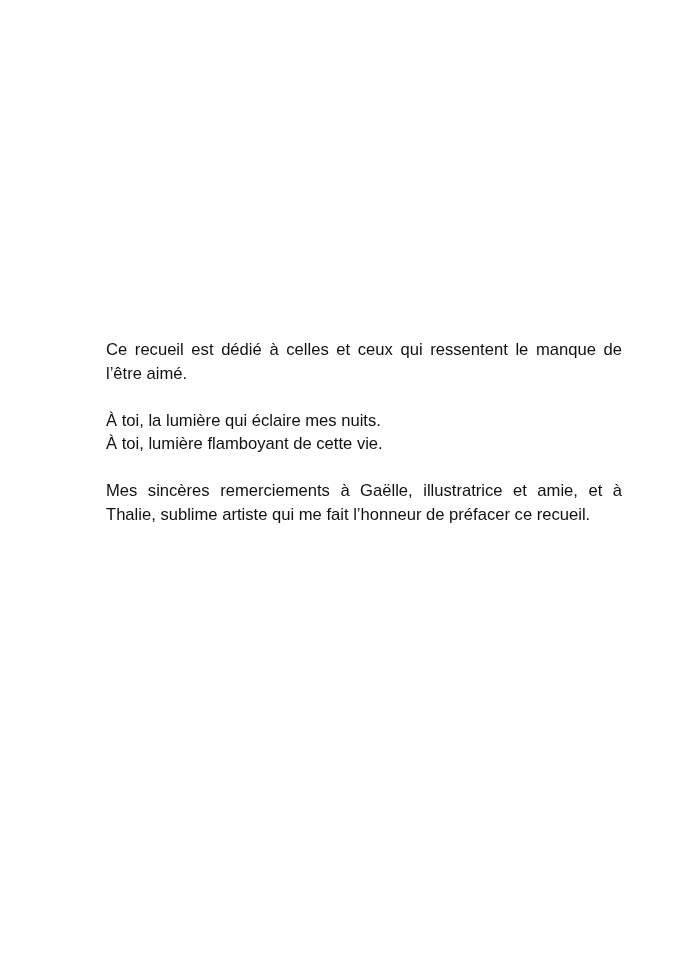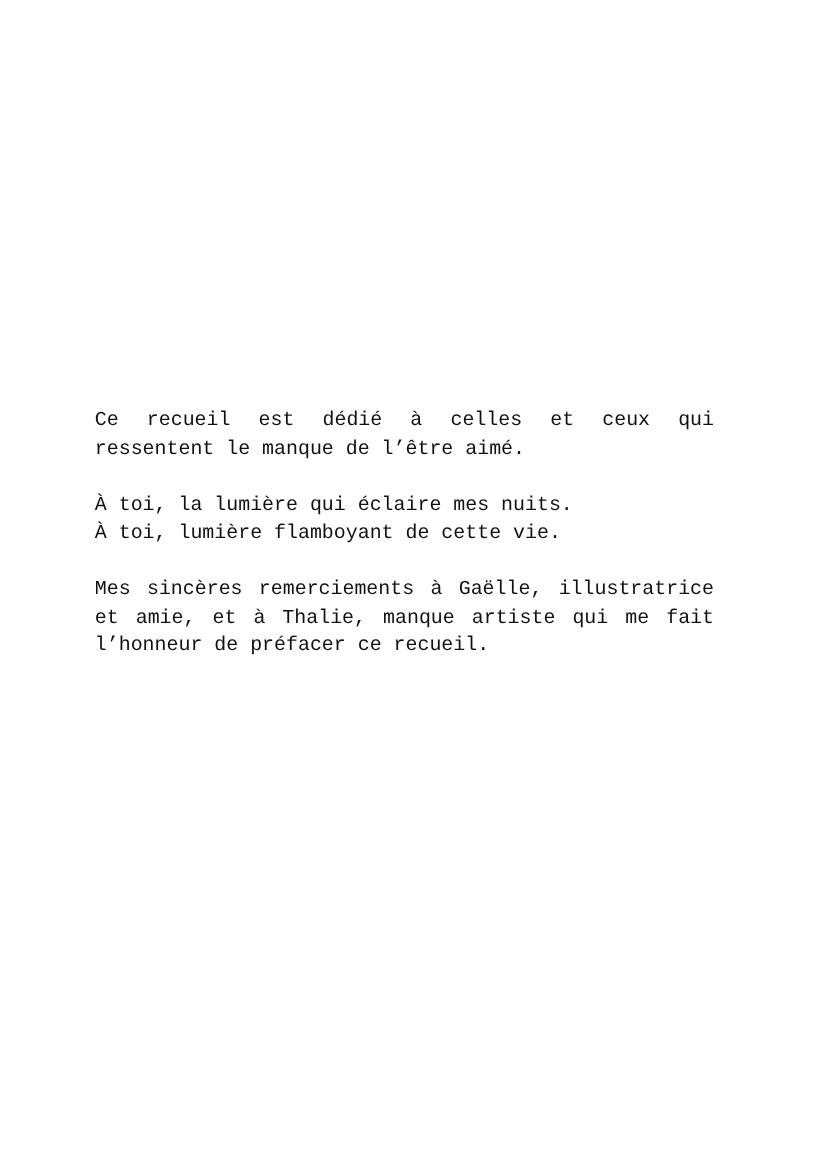--- a/index.html
+++ b/index.html
@@ -15,24 +15,24 @@
     }
     .page {
       position: absolute;
       left: 0; top: 0;
       width: 700px;
       height: 980px;
       background: #ffffff;
     }
     .text-block {
       position: absolute;
-      left: 79px;
+      left: 106px;
       top: 338px;
       width: 516px;
-      font-family: Liberation Mono, monospace;
+      font-family: Liberation Sans, sans-serif;
       font-size: 16.6px;
       line-height: 23.5px;
       color: #111111;
     }
     .para {
       margin: 0 0 23.5px 0;
       text-align: justify;
       text-align-last: left;
     }
     .para .line {
@@ -45,15 +45,15 @@
 </head>
 <body>
 
 <div class="page">
   <div class="text-block">
     <p class="para">Ce recueil est dédié à celles et ceux qui ressentent le manque de l’être aimé.</p>
     <p class="para dedication">
       <span class="line">À toi, la lumière qui éclaire mes nuits.</span>
       <span class="line">À toi, lumière flamboyant de cette vie.</span>
     </p>
-    <p class="para">Mes sincères remerciements à Gaëlle, illustratrice et amie, et à Thalie, manque artiste qui me fait l’honneur de préfacer ce recueil.</p>
+    <p class="para">Mes sincères remerciements à Gaëlle, illustratrice et amie, et à Thalie, sublime artiste qui me fait l’honneur de préfacer ce recueil.</p>
   </div>
 </div>
 
 </body></html>

